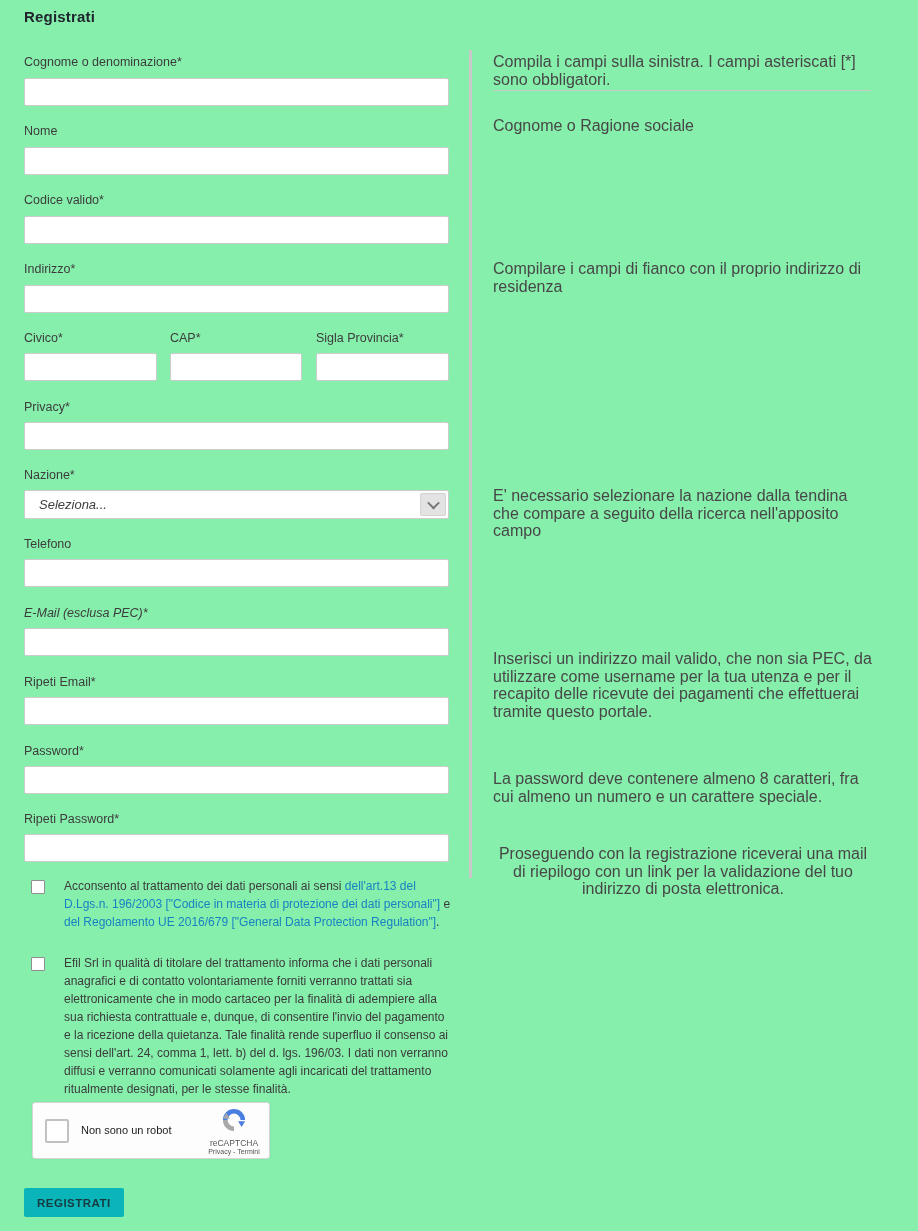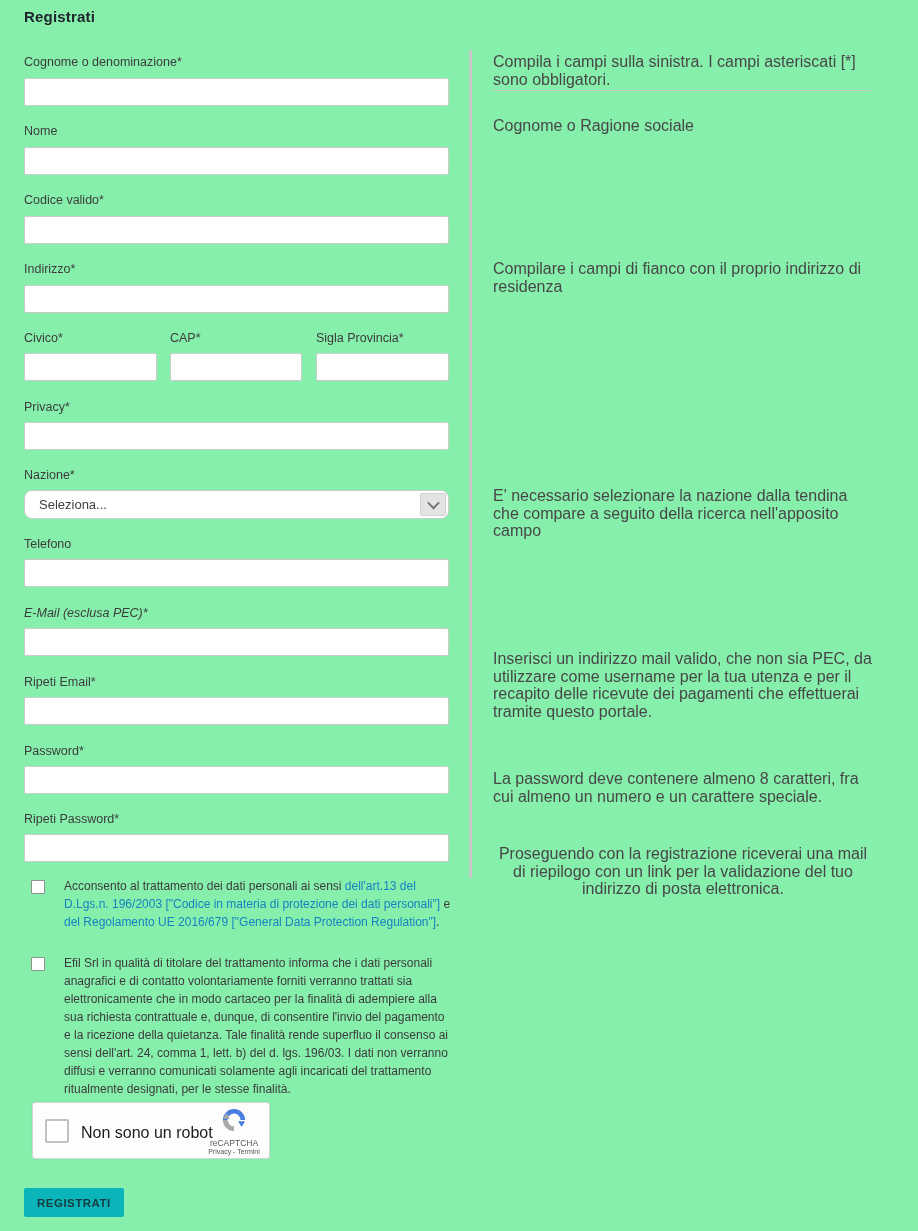--- a/index.html
+++ b/index.html
@@ -26,24 +26,25 @@
     height:28px;width:425px;
     background:#ffffff;border:1px solid #cccccc;border-radius:2px;
     padding:0 8px;font-size:13px;color:#333;
     font-family:"Liberation Sans","DejaVu Sans",sans-serif;
     outline:none;
   }
   .inp.small{width:133px;}
   .select{
     position:absolute;box-sizing:border-box;
     height:29px;width:425px;
-    background:#ffffff;border:1px solid #cccccc;border-radius:8px;
+    background:#ffffff;border:1px solid #cccccc;border-radius:2px;
     display:flex;align-items:center;
     padding-left:14px;font-size:13px;color:#3f3f3f;
     cursor:pointer;
+    font-style:italic;
   }
   .select-arrow{
     position:absolute;top:2px;right:2px;bottom:2px;width:24px;
     background:#e3e3e3;border:1px solid #d2d2d2;border-radius:2px;
     display:flex;align-items:center;justify-content:center;
   }
   .chevron{
     width:7px;height:7px;
     border-right:2px solid #777;border-bottom:2px solid #777;
     transform:rotate(45deg) translate(-1px,-1px);
@@ -71,21 +72,21 @@
   .recaptcha{
     position:absolute;left:32px;top:1102px;width:238px;height:57px;box-sizing:border-box;
     background:#fdfdfd;border:1px solid #d6d6d6;border-radius:3px;
     box-shadow:0 0 3px rgba(0,0,0,.05);
   }
   .rc-checkbox{
     position:absolute;left:12px;top:16px;width:24px;height:24px;box-sizing:border-box;
     background:#fff;border:2px solid #c1c1c1;border-radius:2px;cursor:pointer;
   }
   .rc-label{
-    position:absolute;left:48px;top:21px;font-size:16px;color:#1b1b1b;white-space:nowrap;
+    position:absolute;left:48px;top:21px;font-size:11px;color:#1b1b1b;white-space:nowrap;
   }
   .rc-brand{
     position:absolute;right:5px;top:3px;width:60px;text-align:center;
   }
   .rc-brand-name{font-size:8.5px;color:#555;margin-top:0;}
   .rc-brand-links{font-size:7px;color:#555;cursor:pointer;}
   .submit-btn{
     position:absolute;left:24px;top:1188px;
     height:29px;padding:0 13px;
     background:#0ab5b9;border:none;border-radius:2px;

